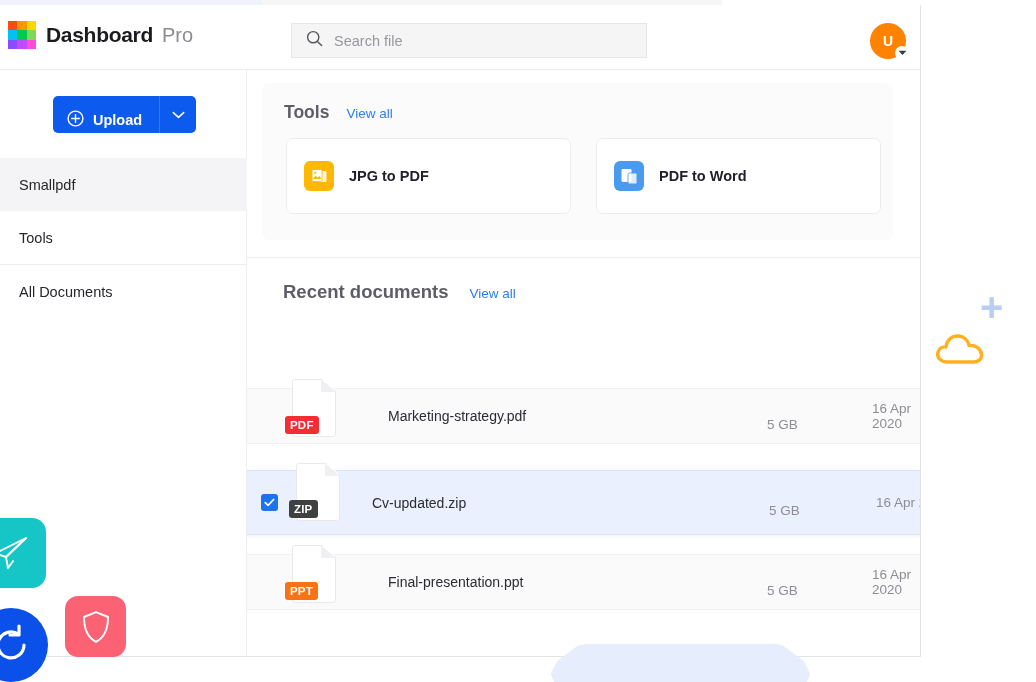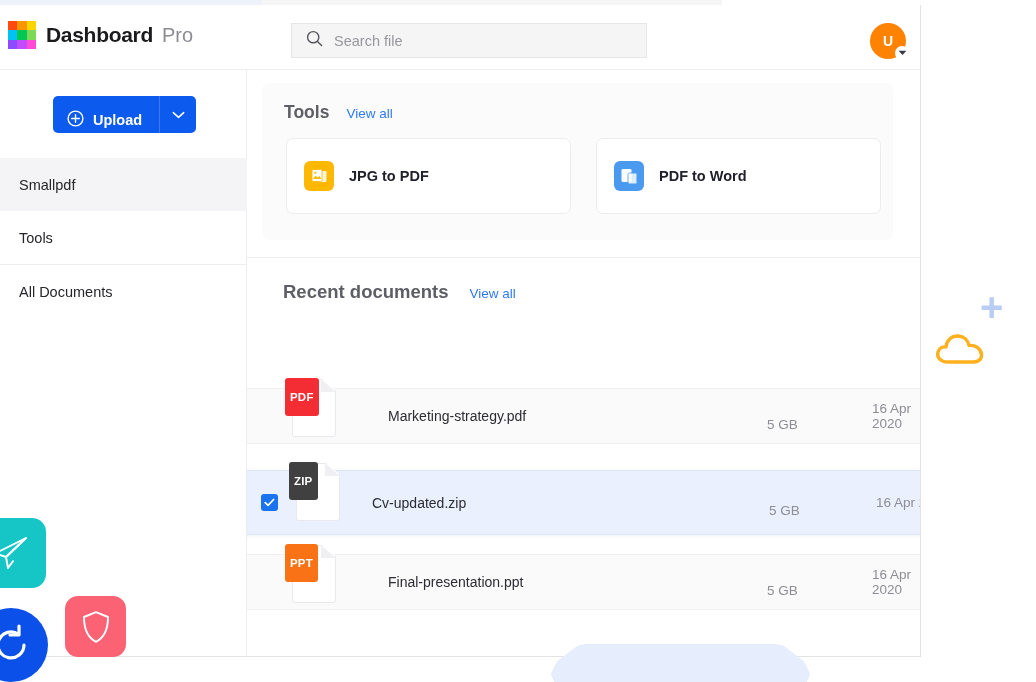--- a/index.html
+++ b/index.html
@@ -216,22 +216,22 @@
     border: 1px solid #e9e9ed;
     border-radius: 3px;
     clip-path: polygon(0 0, 68% 0, 100% 20%, 100% 100%, 0 100%);
   }
   .page-fold {
     position: absolute; right: 0; top: 0; width: 15px; height: 13px;
     background: #f0f0f3;
     clip-path: polygon(0 0, 100% 100%, 0 100%);
   }
   .type-badge {
-    position: absolute; left: -7px; bottom: 21px;
-    padding: 13px 5px; border-radius: 3px;
+    position: absolute; left: -7px; bottom: 3px;
+    padding: 3px 5px; border-radius: 3px;
     font-size: 11.5px; font-weight: bold; color: #ffffff;
     letter-spacing: 0.2px;
   }
 
   
   .deco { position: absolute; pointer-events: none; }
   .deco-plus {
     left: 980px; top: 294px;
     width: 28px; height: 28px;
     color: #b9cdf5;

